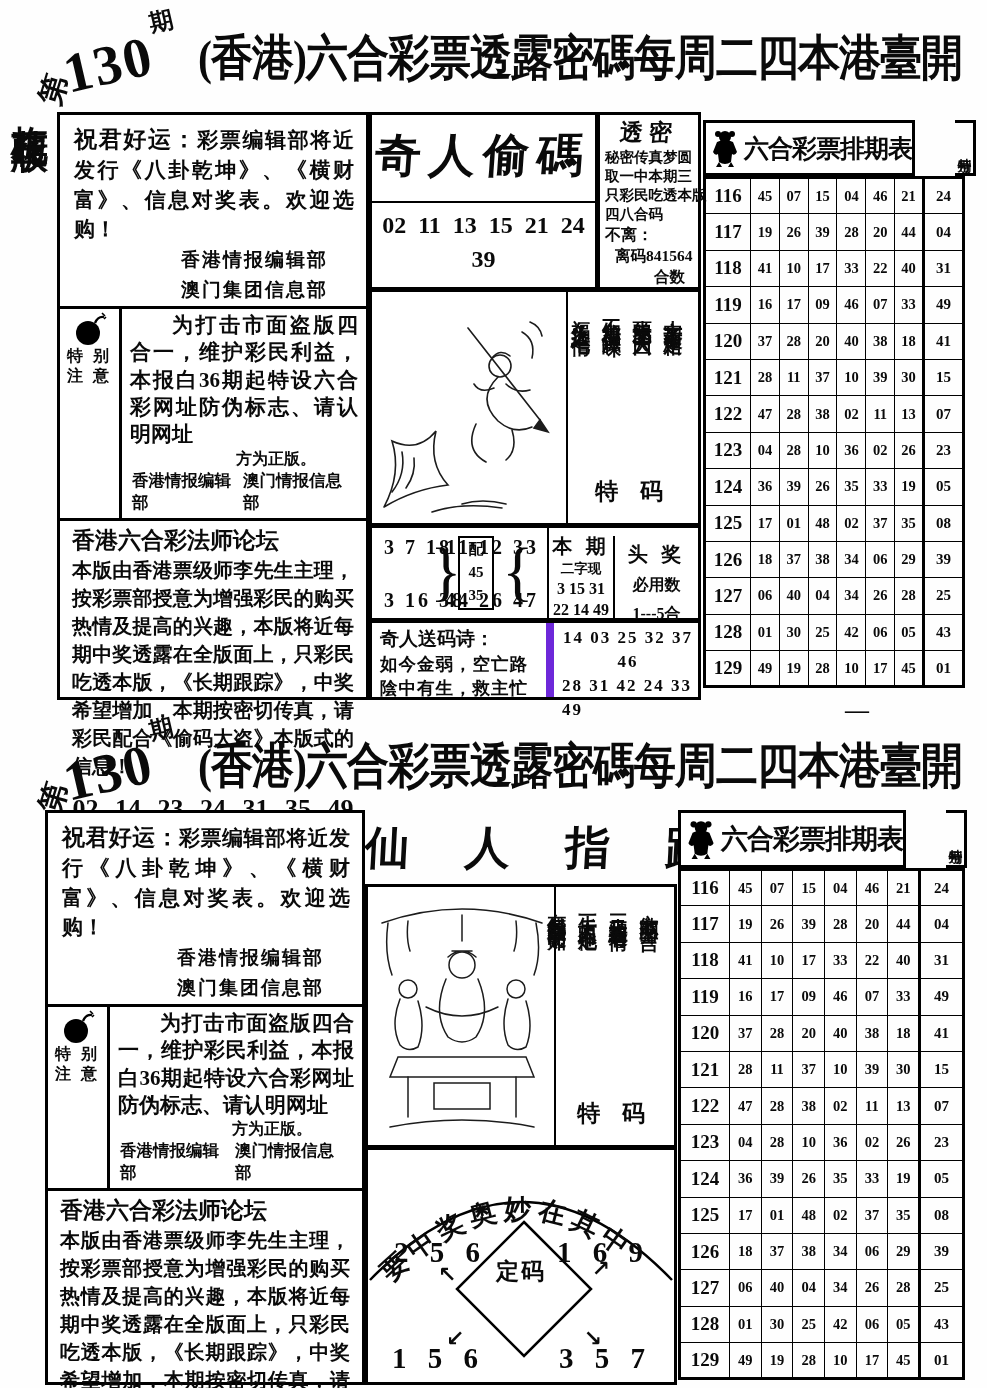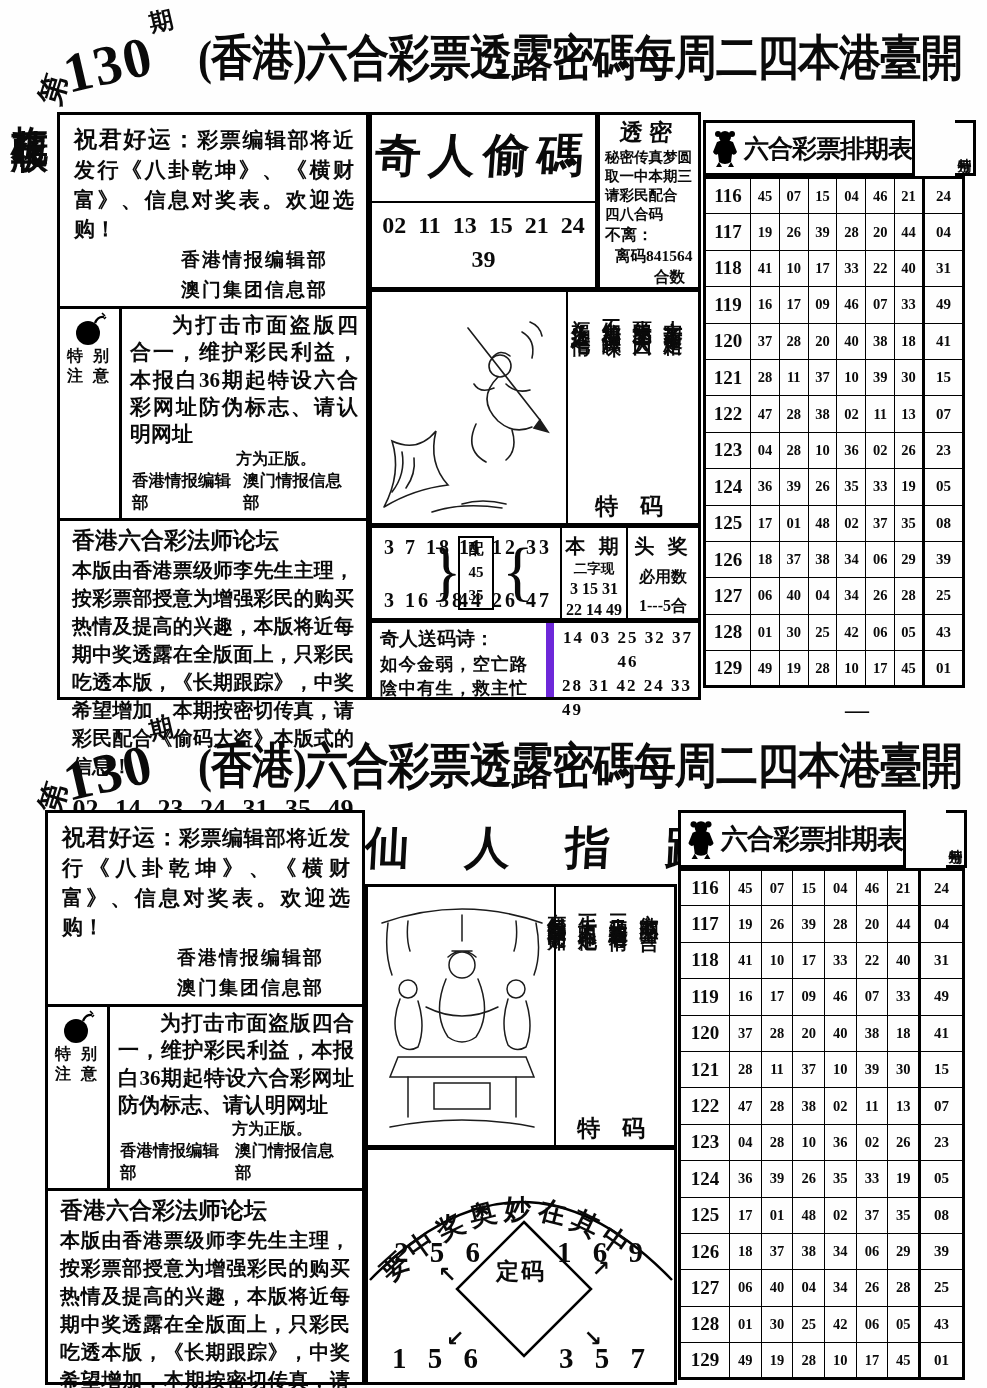--- a/index.html
+++ b/index.html
@@ -65,30 +65,30 @@
   .toumi-buli { font-size:16px; font-weight:900; line-height:22px; }
   .toumi-code { font-size:15.5px; font-weight:700; padding-left:10px; }
   .toumi-tail { font-size:15.5px; font-weight:700; text-align:right; padding-right:8px; }
 
   .illus-wrap { display:flex; }
   .illus { flex:1; position:relative; overflow:hidden; }
   .poem { position:relative; border-left:2.5px solid #000; }
   .poem-cols { position:absolute; top:12px; right:10px; writing-mode:vertical-rl; text-orientation:upright;
     font-size:19px; font-weight:600; line-height:1.62; letter-spacing:3px; height:190px; }
   .poem2 .poem-cols { height:200px; }
-  .poem-footer { position:absolute; bottom:1px; left:0; right:0; text-align:center; font-size:23px; font-weight:900; letter-spacing:8px; }
+  .poem-footer { position:absolute; bottom:16px; left:0; right:0; text-align:center; font-size:23px; font-weight:900; letter-spacing:8px; }
 
   .pairing { display:flex; }
   .pair-a { flex:1; position:relative; }
   .pair-num { position:absolute; font-size:20px; font-weight:600; letter-spacing:3px; }
   .brace-glyph { position:absolute; font-size:66px; font-weight:400; line-height:1; top:10px; }
   .pei-box { position:absolute; left:86px; top:8px; width:36px; height:74px; border:2px solid #000;
     text-align:center; font-size:15px; font-weight:700; line-height:23px; }
   .pair-b, .pair-c { border-left:2.5px solid #000; text-align:center; }
-  .pair-b { width:66px; } .pair-c { width:72px; }
+  .pair-b { width:66px; } .pair-c { width:85px;margin-top:8px; }
   .pair-head { font-size:20px; font-weight:700; letter-spacing:4px; padding-top:5px;
     font-family:"Liberation Sans","DejaVu Sans",sans-serif; }
   .pair-sub { font-size:13.5px; font-weight:700; }
   .pair-line { font-size:16px; font-weight:600; line-height:21px; }
 
   .songma { display:flex; }
   .songma-l { width:182px; border-right:8px solid #6d28d9; padding:3px 6px 0 8px; }
   .songma-r { flex:1; padding:3px 4px 0 8px; }
   .sm-title { font-size:19px; font-weight:900; font-family:"Liberation Sans","DejaVu Sans",sans-serif; }
   .sm-line { font-size:17.5px; font-weight:600; line-height:24px; letter-spacing:1px; }
@@ -191,21 +191,21 @@
   <div class="abs bx" style="left:369px;top:112px;width:229px;height:178px;">
     <div class="qiren-title">奇人偷碼</div>
     <div class="qiren-divider"></div>
     <div class="qiren-nums">02  11  13 15  21  24 39</div>
     <div class="qiren-nums">34  37  41 43  45 28 47</div>
   </div>
   <div class="abs bx toumi" style="left:597px;top:112px;width:104px;height:178px;">
     <div class="toumi-title">透密</div>
     <div class="toumi-line">秘密传真梦圆</div>
     <div class="toumi-line">取一中本期三</div>
-    <div class="toumi-line">请彩民配合</div>
+    <div class="toumi-line">只彩民吃透本版</div>
     <div class="toumi-line">四八合码</div>
     <div class="toumi-buli">不离：</div>
     <div class="toumi-code">离码841564</div>
     <div class="toumi-tail">合数</div>
   </div>
 
   <div class="abs bx illus-wrap" style="left:369px;top:289px;width:332px;height:237px;">
     <div class="illus">
       <svg width="196" height="230" viewBox="0 0 196 230">
         <g stroke="#1c1c1c" stroke-width="1.6" fill="none" stroke-linecap="round">

